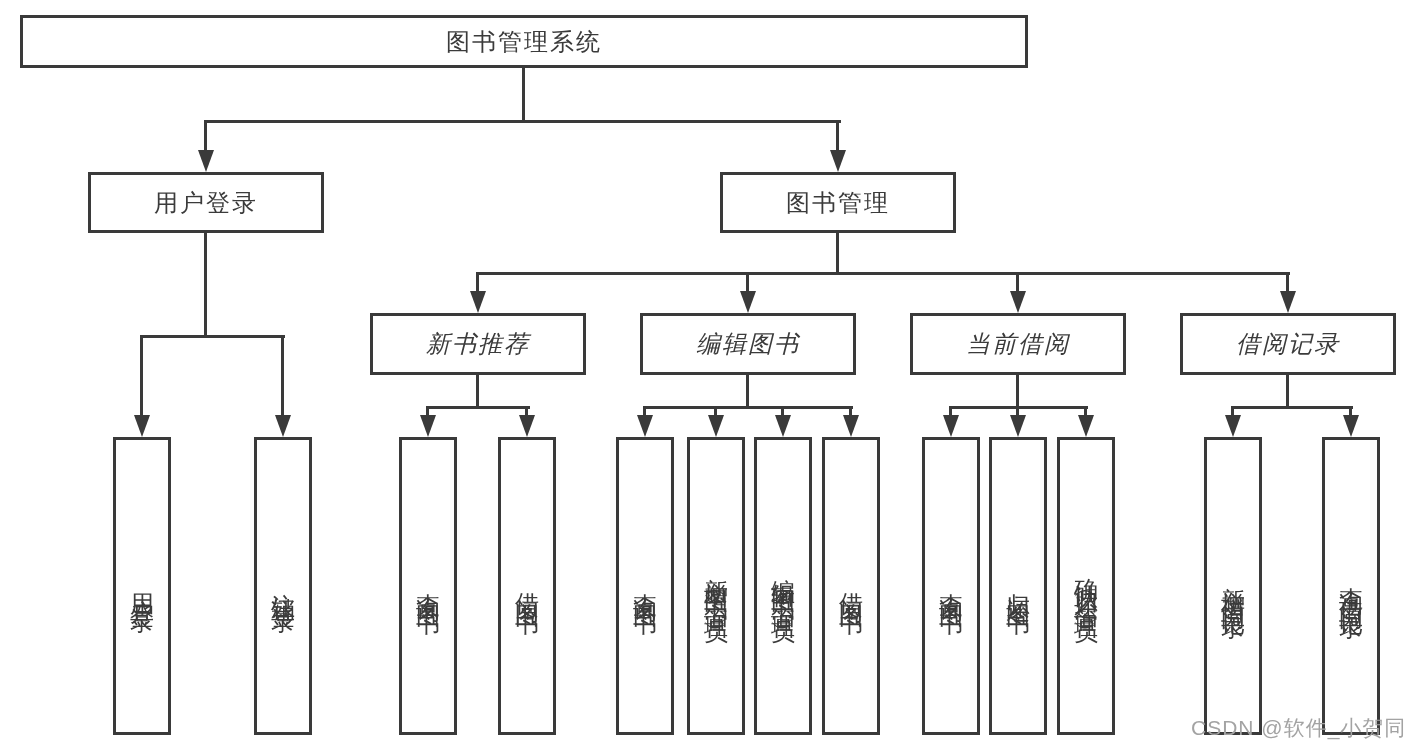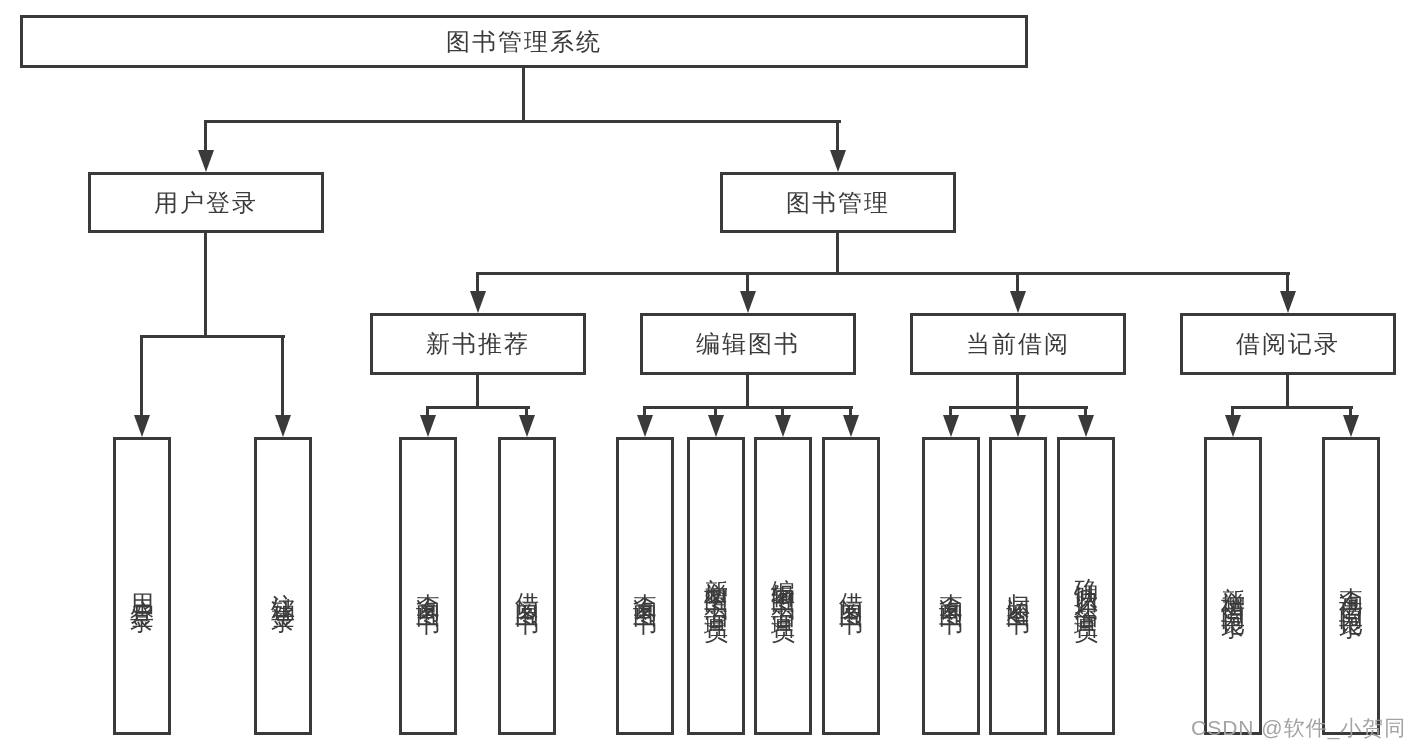--- a/index.html
+++ b/index.html
@@ -9,21 +9,21 @@
     --wm:#a3a3a3;
   }
   html,body{margin:0;padding:0;background:#fff;}
   body{width:1405px;height:747px;position:relative;overflow:hidden;
        font-family:"Liberation Sans","DejaVu Sans",sans-serif;color:var(--text);}
   .canvas{position:absolute;left:8px;top:0;width:1405px;height:747px;padding-left:36px;}
   .box{position:absolute;background:var(--fill);border:3px solid var(--line);
        box-sizing:border-box;display:flex;align-items:center;justify-content:center;}
   .root-box{left:12px;top:15px;width:1008px;height:53px;}
   .lvl2{top:172px;width:236px;height:61px;}
-  .lvl3{top:313px;width:216px;height:62px;}
+  .lvl3{top:313px;width:216px;height:62px;font-style:italic;}
   .leaf{top:437px;width:58px;height:298px;}
   .hlbl{font-size:24px;letter-spacing:2px;white-space:nowrap;color:var(--text);}
   .vlbl{writing-mode:vertical-rl;text-orientation:mixed;font-size:24px;
         line-height:1;letter-spacing:6px;color:var(--text);}
   .vl{position:absolute;width:3px;background:var(--line);}
   .hl{position:absolute;height:3px;background:var(--line);}
   .ar{position:absolute;width:0;height:0;
       border-left:8px solid transparent;border-right:8px solid transparent;
       border-top:22px solid var(--line);}
   .watermark{position:absolute;left:1183px;top:714px;font-size:21px;

